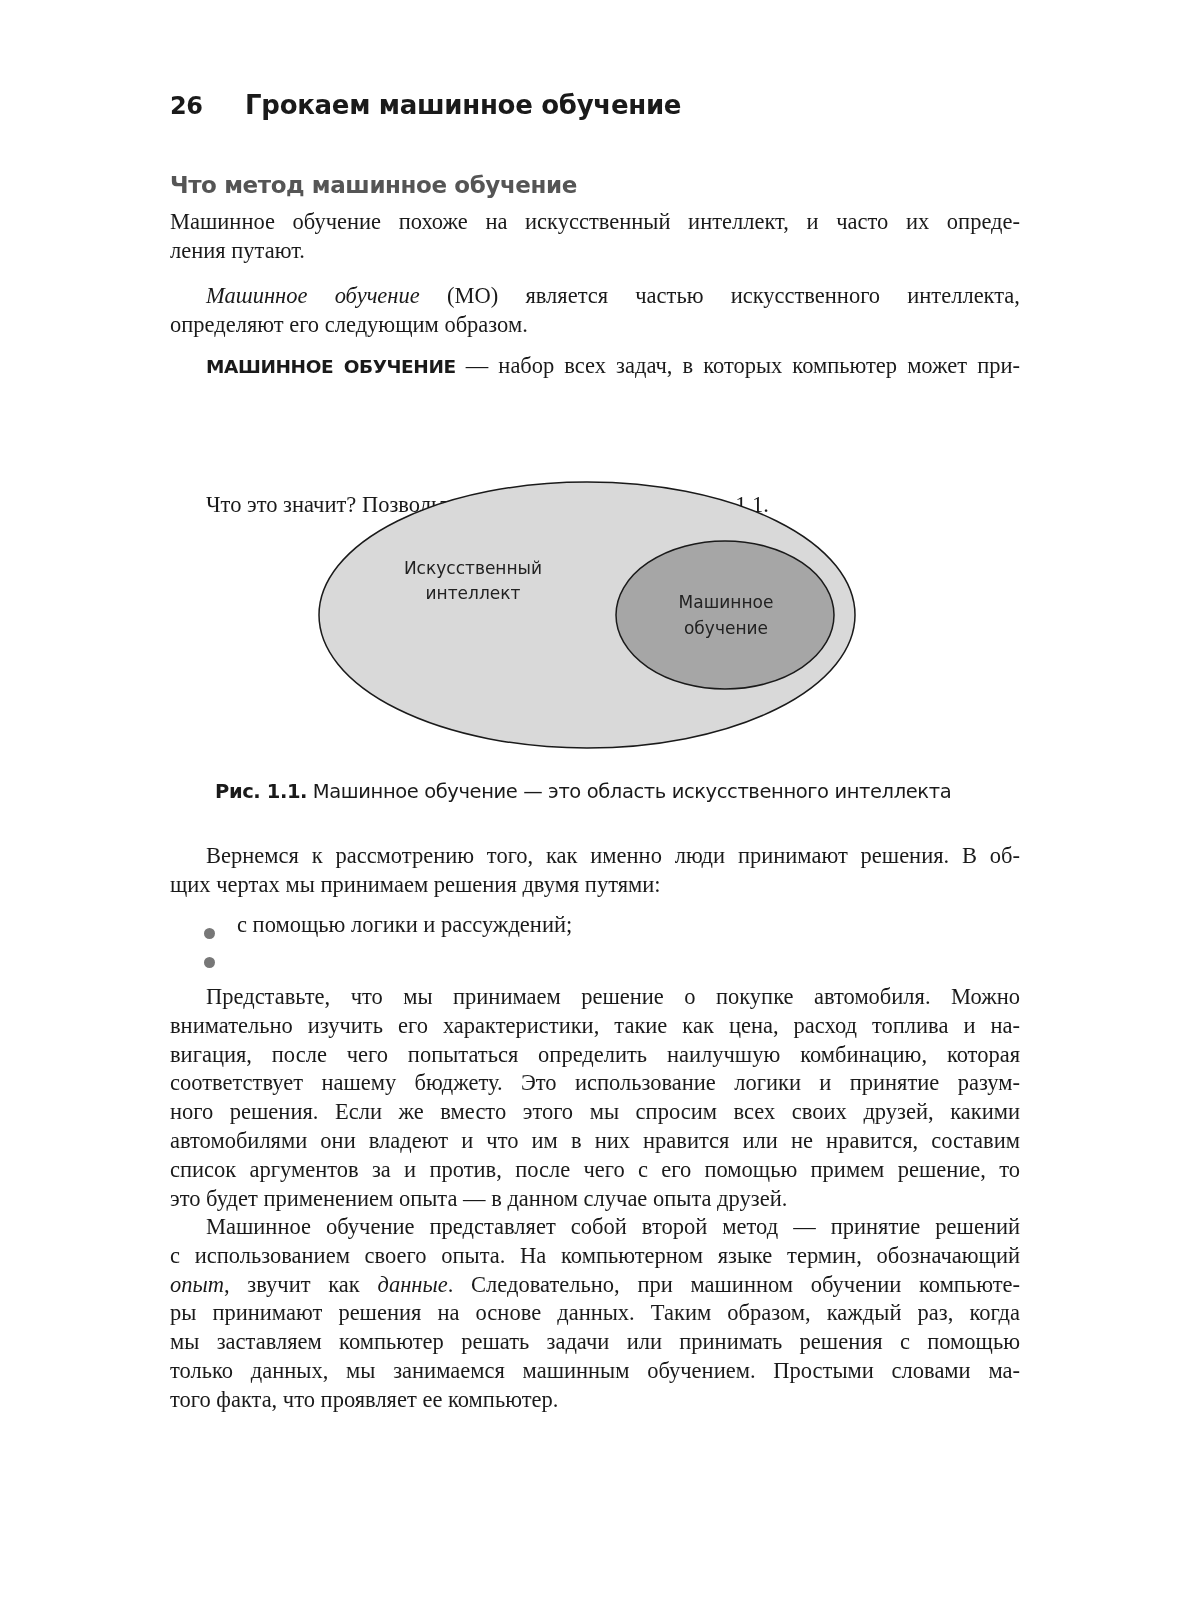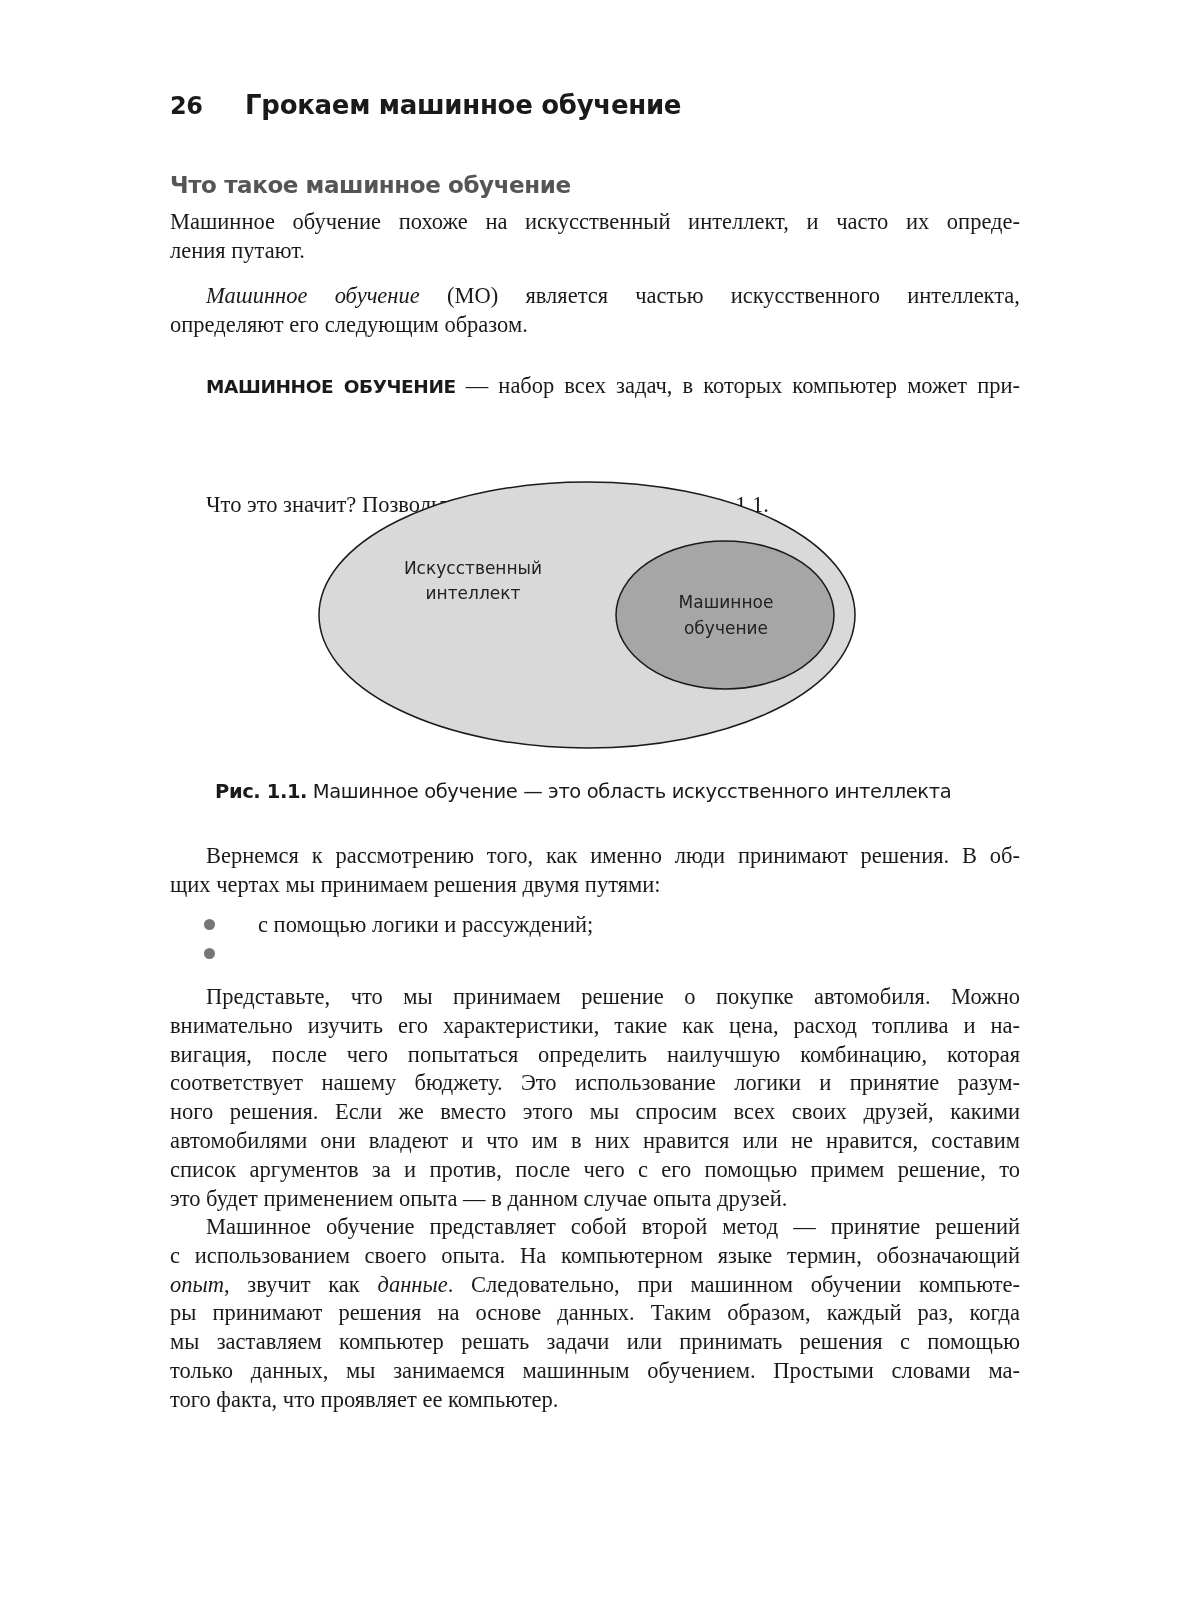--- a/index.html
+++ b/index.html
@@ -14,45 +14,45 @@
   .para { position: absolute; left: 170px; width: 850px; font-size: 22.5px; line-height: 28.8px; }
   .line { display: block; text-align: justify; text-align-last: justify; white-space: nowrap; height: 28.8px; }
   .line.last { text-align-last: left; }
   .indent { padding-left: 36px; }
   .def { position: absolute; left: 206px; width: 814px; font-size: 22.5px; line-height: 28.8px; }
   .defterm { font-family: "DejaVu Sans", sans-serif; font-weight: bold; font-size: 18.5px; letter-spacing: -0.4px; }
   #figure { left: 315px; top: 478px; }
   #caption { left: 215px; top: 780px; font-size: 19.5px; letter-spacing: -0.4px; }
   #caption b { font-weight: bold; }
   .bullets { position: absolute; left: 200px; top: 910px; font-size: 22.5px; line-height: 29px; }
-  .bullet { display: flex; align-items: center; height: 29px; gap: 21px; }
+  .bullet { display: flex; align-items: flex-end; height: 29px; }
   .dot { width: 11px; height: 11px; border-radius: 50%; background: #777777; margin-right: 22px; margin-left: 4px; }
   .venn-text { font-family: "DejaVu Sans", sans-serif; font-size: 17px; fill: #222222; }
 </style>
 </head>
 <body>
 
 <div id="running-header" class="abs sans">
   <span id="page-number">26</span>
   <span id="chapter-title">Грокаем машинное обучение</span>
 </div>
 
-<div id="section-heading" class="abs sans">Что такое машинное обучение</div>
+<div id="section-heading" class="abs sans">Что метод машинное обучение</div>
 
 <div class="para serif" style="top:208px;">
   <span class="line">Машинное обучение похоже на искусственный интеллект, и часто их опреде-</span>
   <span class="line last">ления путают.</span>
 </div>
 
 <div class="para serif" style="top:282px;">
   <span class="line indent"><i>Машинное обучение</i><span> (МО) является частью искусственного интеллекта,</span></span>
   <span class="line last">определяют его следующим образом.</span>
 </div>
 
-<div class="def serif" style="top:372px;">
+<div class="def serif" style="top:352px;">
   <span class="line"><span class="defterm">МАШИННОЕ ОБУЧЕНИЕ</span><span> — набор всех задач, в которых компьютер может при-</span></span>
 </div>
 
 <div class="def serif" style="top:444px;margin-top:47px;">
   <span class="line last">Что это значит? Позвольте проиллюстрировать на рис. 1.1.</span>
 </div>
 
 <svg id="figure" class="abs" width="550" height="275" viewBox="0 0 550 275">
   <ellipse cx="272" cy="137" rx="268" ry="133" fill="#d9d9d9" stroke="#1a1a1a" stroke-width="1.5"></ellipse>
   <ellipse cx="410" cy="137" rx="109" ry="74" fill="#a6a6a6" stroke="#1a1a1a" stroke-width="1.5"></ellipse>

